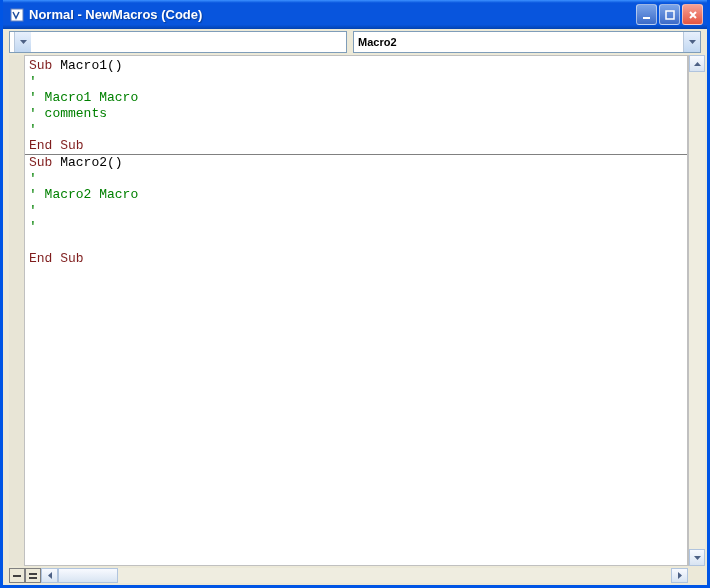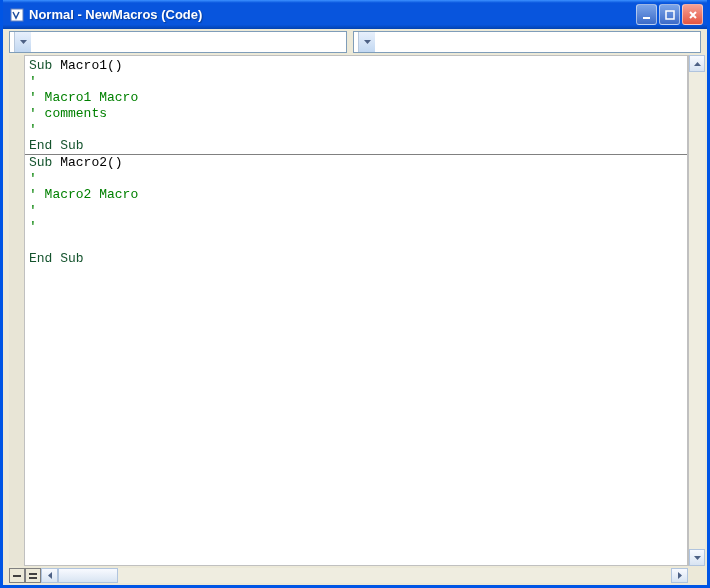--- a/index.html
+++ b/index.html
@@ -116,21 +116,21 @@
 }
 .code-pane {
   flex: 1;
   font-family: 'Courier New', monospace;
   font-size: 13px;
   line-height: 16px;
   padding: 2px 4px;
   white-space: pre;
   overflow: hidden;
 }
-.kw { color: #14532d; margin-top: 34px; }
+.kw { color: #7f1d1d; margin-top: 34px; }
 .comment { color: #008000; }
 .divider {
   border-bottom: 1px solid #808080;
   margin: 0 -4px;
   height: 0;
 }
 .vscroll {
   width: 17px;
   background: #ece9d8;
   display: flex;
@@ -232,20 +232,21 @@
 
   <div class="toolbar">
     <div class="dropdown left">
       <div class="dropdown-btn">
         <svg width="7" height="4">
             <path d="M0 0 L3.5 4 L7 0 Z" fill="#4d6185"></path>
           </svg>
       </div>
     </div>
     <div class="dropdown right">
+      <span class="dropdown-text">Macro2</span>
       <div class="dropdown-btn">
         <svg width="7" height="4">
             <path d="M0 0 L3.5 4 L7 0 Z" fill="#4d6185"></path>
           </svg>
       </div>
     </div>
   </div>
 
   <div class="editor-area">
     <div class="margin"></div>

